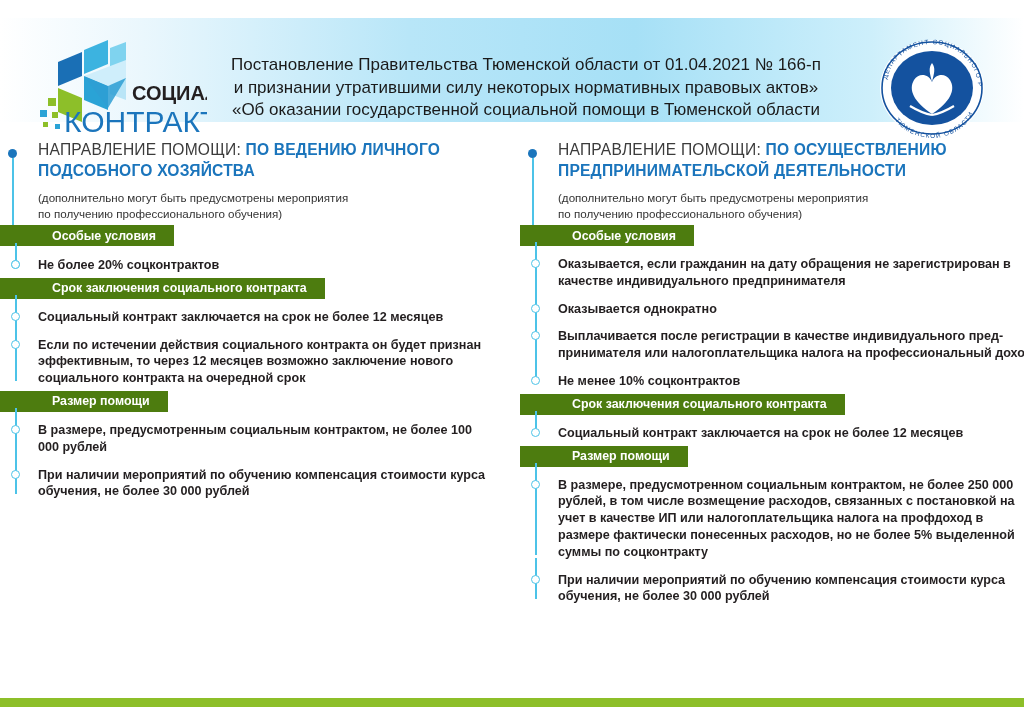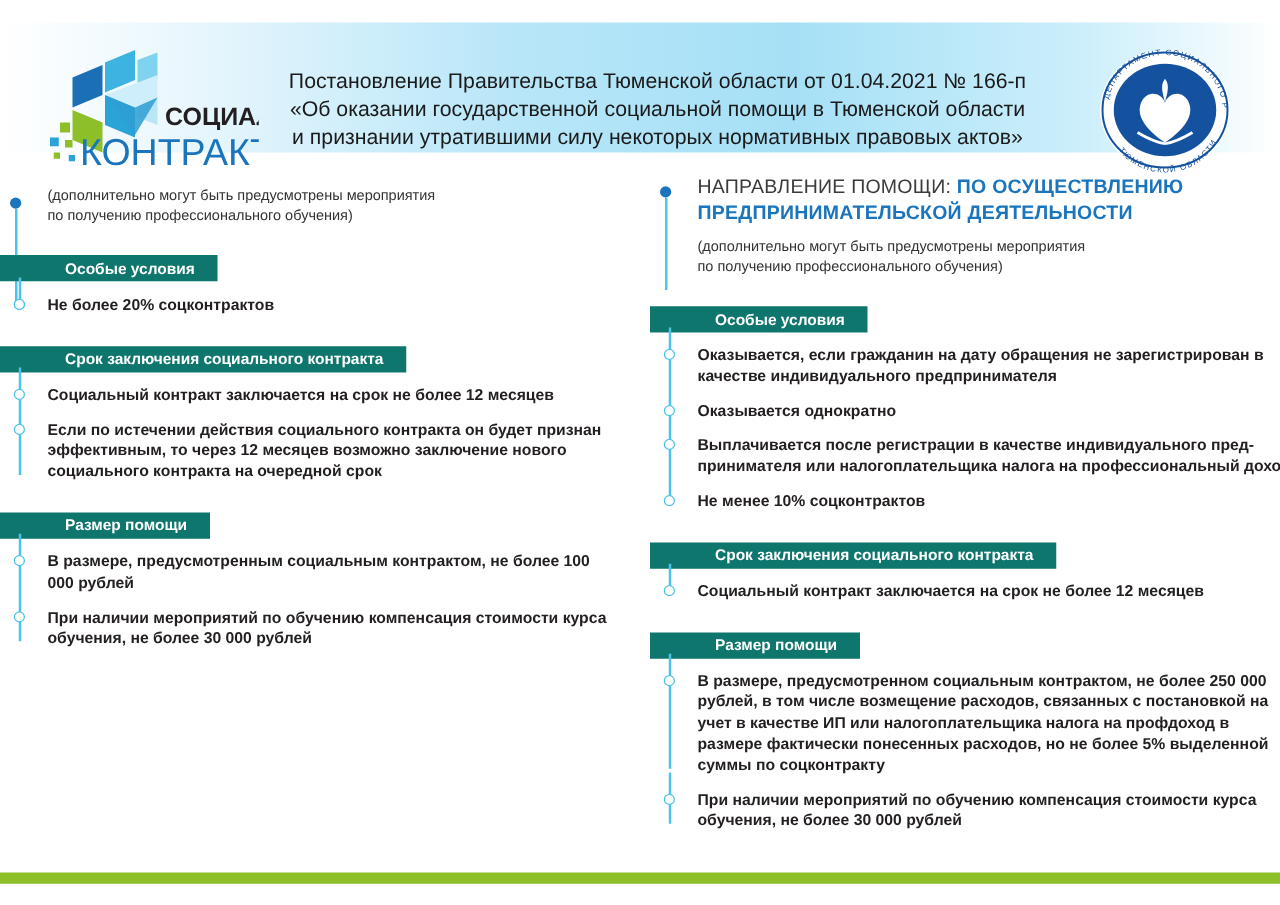--- a/index.html
+++ b/index.html
@@ -45,22 +45,22 @@
     margin:0;padding:0;
   }
   .dir-label{color:#3b3b3b;font-weight:400;}
   .dir-value{color:#1b75bc;font-weight:700;}
   .dir-note{
     margin-top:9px;font-size:11.6px;line-height:15.5px;color:#333;
   }
 
   
   .band{
-    position:relative;height:21px;background:#0f766e;
-    margin-top:24px;
+    position:relative;height:21px;background:#4d7c0f;
+    margin-top:4px;
     display:flex;align-items:center;
   }
   .band-left{margin-left:-38px;padding-left:52px;width:max-content;padding-right:18px;}
   .band-right{margin-left:-38px;padding-left:52px;width:max-content;padding-right:18px;}
   .band span{
     color:#ffffff;font-weight:700;font-size:12.4px;white-space:nowrap;
   }
 
   
   .blist{position:relative;margin:0;padding:0;list-style:none;}
@@ -102,22 +102,22 @@
       <rect x="30" y="72" width="6" height="6" fill="#8dbf29"></rect>
       <rect x="21" y="82" width="5" height="5" fill="#8dbf29"></rect>
       <rect x="33" y="84" width="5" height="5" fill="#2aa3d6"></rect>
       <text x="110" y="60" font-family="Liberation Sans, sans-serif" font-size="20" font-weight="700" fill="#231f20">СОЦИАЛЬНЫЙ</text>
       <text x="42" y="92" font-family="Liberation Sans, sans-serif" font-size="30" font-weight="400" fill="#1b75bc">КОНТРАКТ</text>
     </svg>
   </div>
 
   <div class="header-text">
     <div>Постановление Правительства Тюменской области от 01.04.2021 № 166-п</div>
+    <div>и признании утратившими силу некоторых нормативных правовых актов»</div>
     <div>«Об оказании государственной социальной помощи в Тюменской области</div>
-    <div>и признании утратившими силу некоторых нормативных правовых актов»</div>
   </div>
 
   <div class="logo-right">
     <svg width="140" height="104" viewBox="0 0 140 104">
       <ellipse cx="70" cy="52" rx="52" ry="48" fill="#ffffff"></ellipse>
       <ellipse cx="70" cy="52" rx="50" ry="46" fill="none" stroke="#14529f" stroke-width="1.6"></ellipse>
       <ellipse cx="70" cy="52" rx="41" ry="37" fill="#14529f"></ellipse>
       <path d="M70 78 C52 66 46 54 52 44 C57 36 67 38 70 46 C73 38 83 36 88 44 C94 54 88 66 70 78 Z" fill="#ffffff"></path>
       <path d="M70 46 C68 38 66 32 70 27 C74 32 72 38 70 46 Z" fill="#ffffff"></path>
       <path d="M48 70 C58 76 64 78 70 79" stroke="#ffffff" stroke-width="2.2" fill="none"></path>
@@ -132,20 +132,21 @@
       </text>
     </svg>
   </div>
 </div>
 
 <div class="col col-left">
   <div class="col-inner" id="col0">
       <div class="direction">
         <span class="dot"></span>
         <span class="line-from-dot"></span>
+        <div class="dir-title"><span class="dir-label">НАПРАВЛЕНИЕ ПОМОЩИ:</span> <span class="dir-value">ПО ВЕДЕНИЮ ЛИЧНОГО ПОДСОБНОГО ХОЗЯЙСТВА</span></div>
         <div class="dir-note">
           <div>(дополнительно могут быть предусмотрены мероприятия</div>
           <div>по получению профессионального обучения)</div>
         </div>
       </div>
       <div class="band band-left">
         <span>Особые условия</span>
       </div>
       <ul class="blist" style="margin-top:10px">
         <span class="rail"></span>

